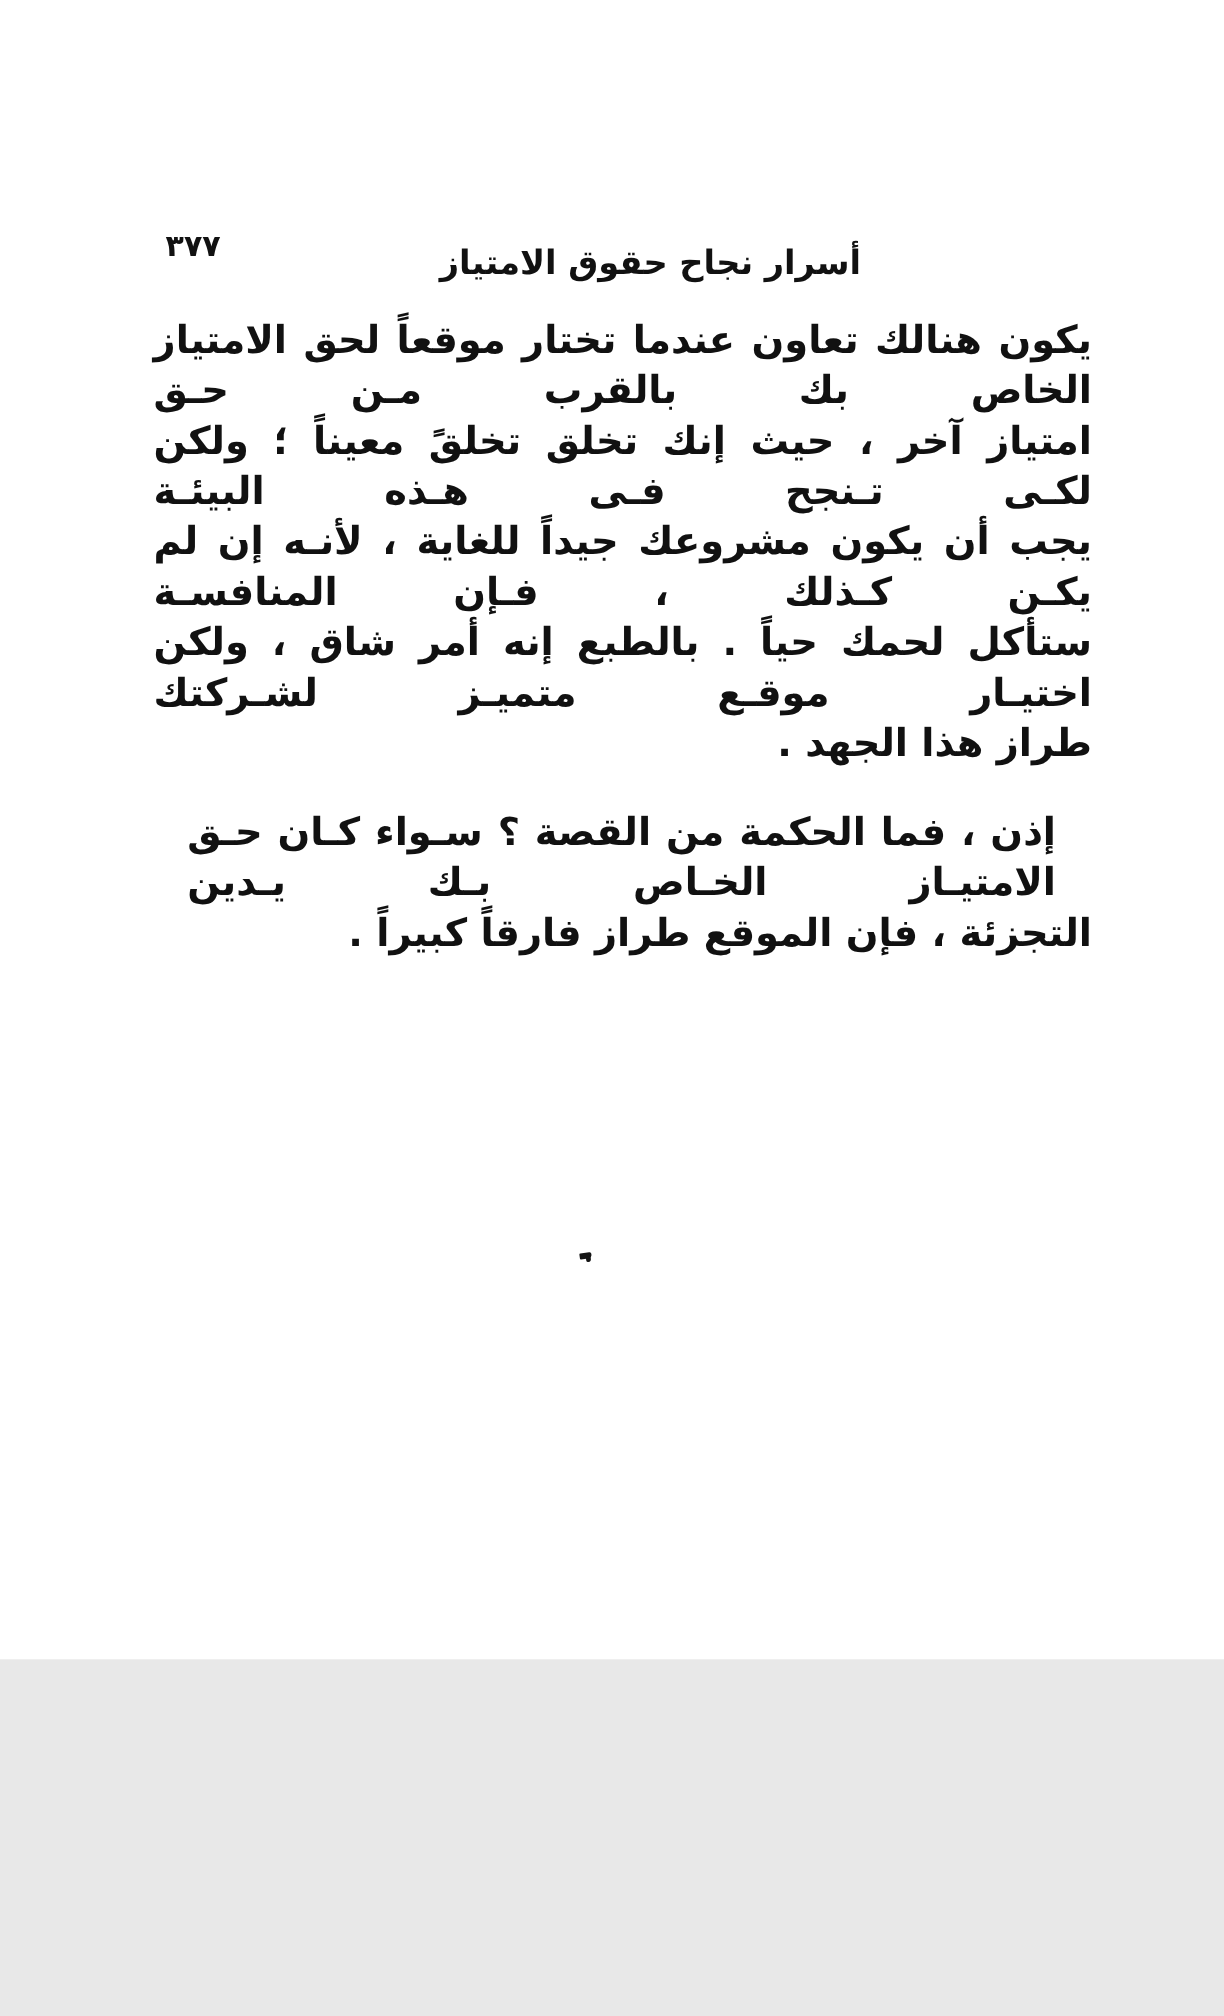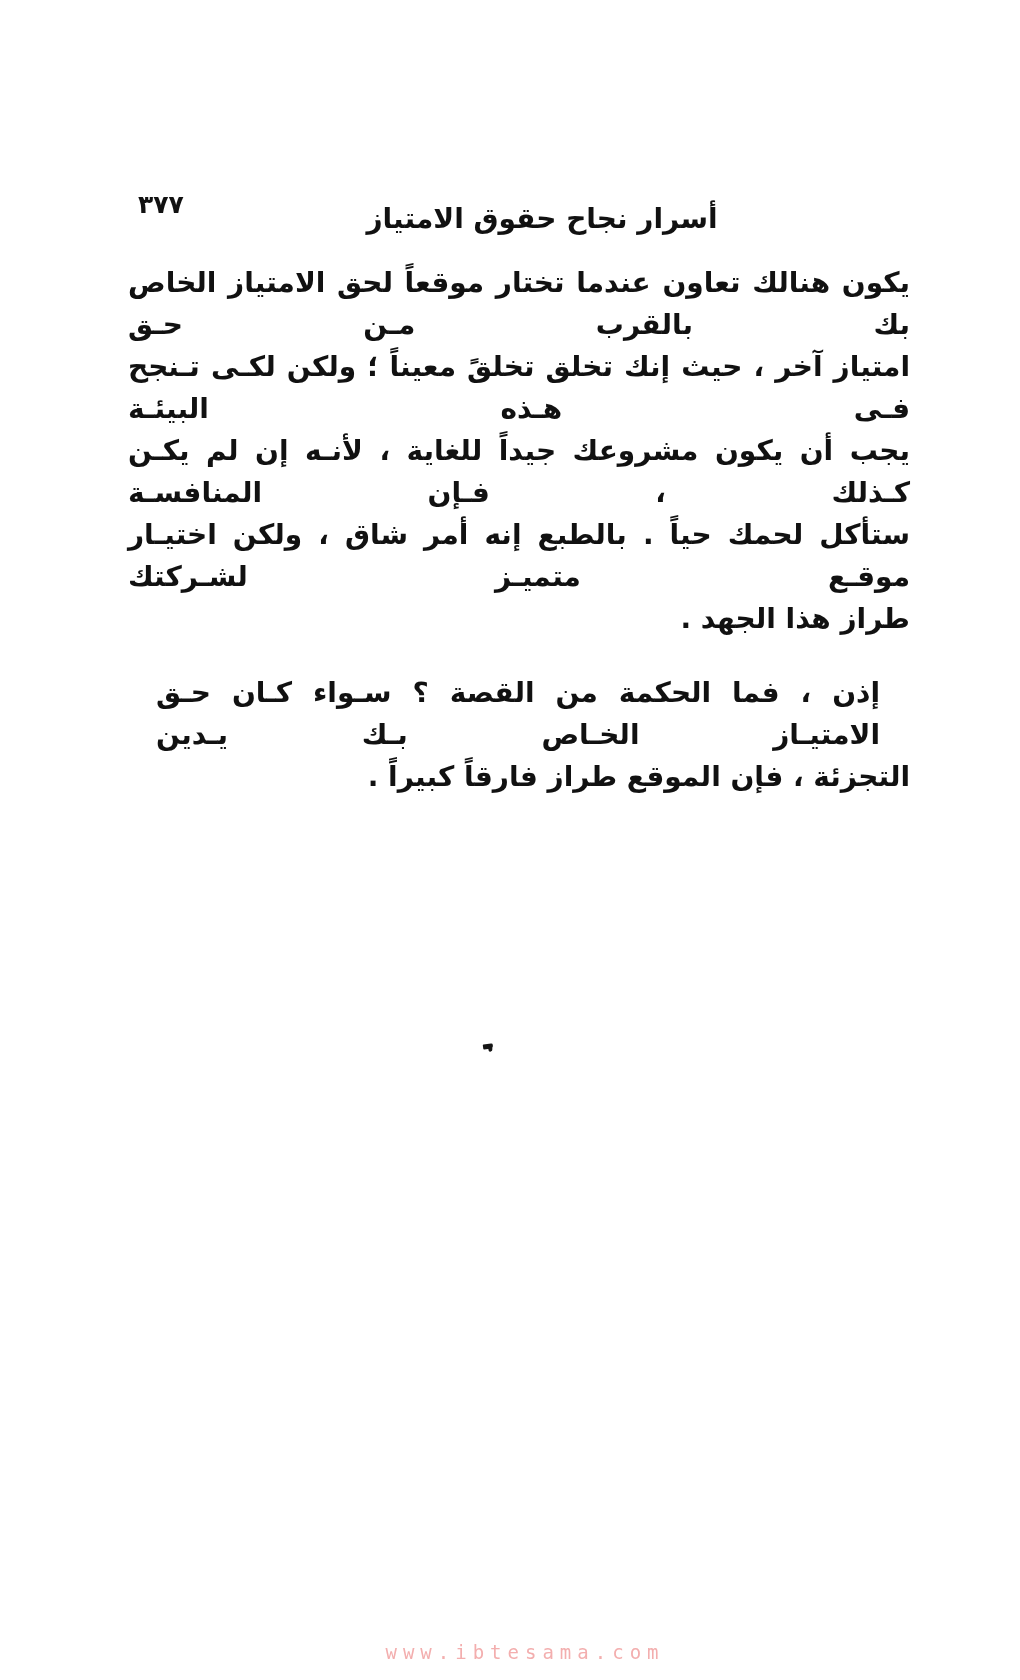--- a/index.html
+++ b/index.html
@@ -1,19 +1,19 @@
 <!DOCTYPE html>
 <html lang="ar"><head>
 <meta charset="utf-8">
 <style>
   html, body { margin: 0; padding: 0; background: #e8e8e8; }
   .page {
     position: relative;
     width: 1020px;
-    height: 1680px;
+    height: 1383px;
     margin: 0 auto;
     background: #ffffff;
     overflow: hidden;
     font-family: "DejaVu Sans", sans-serif;
     color: #111111;
     direction: rtl;
   }
   
   .header {
     position: absolute;
@@ -40,21 +40,21 @@
     font-size: 28px;
     font-weight: bold;
     white-space: nowrap;
   }
   
   .body-text {
     position: absolute;
     top: 262px;
     right: 110px;
     width: 782px;
-    font-size: 28px;
+    font-size: 32px;
     font-weight: bold;
     line-height: 42px;
   }
   .paragraph { margin: 0; }
   .paragraph + .paragraph { margin-top: 32px; }
   .line {
     text-align: justify;
     text-align-last: justify;
   }
   .line.last {

